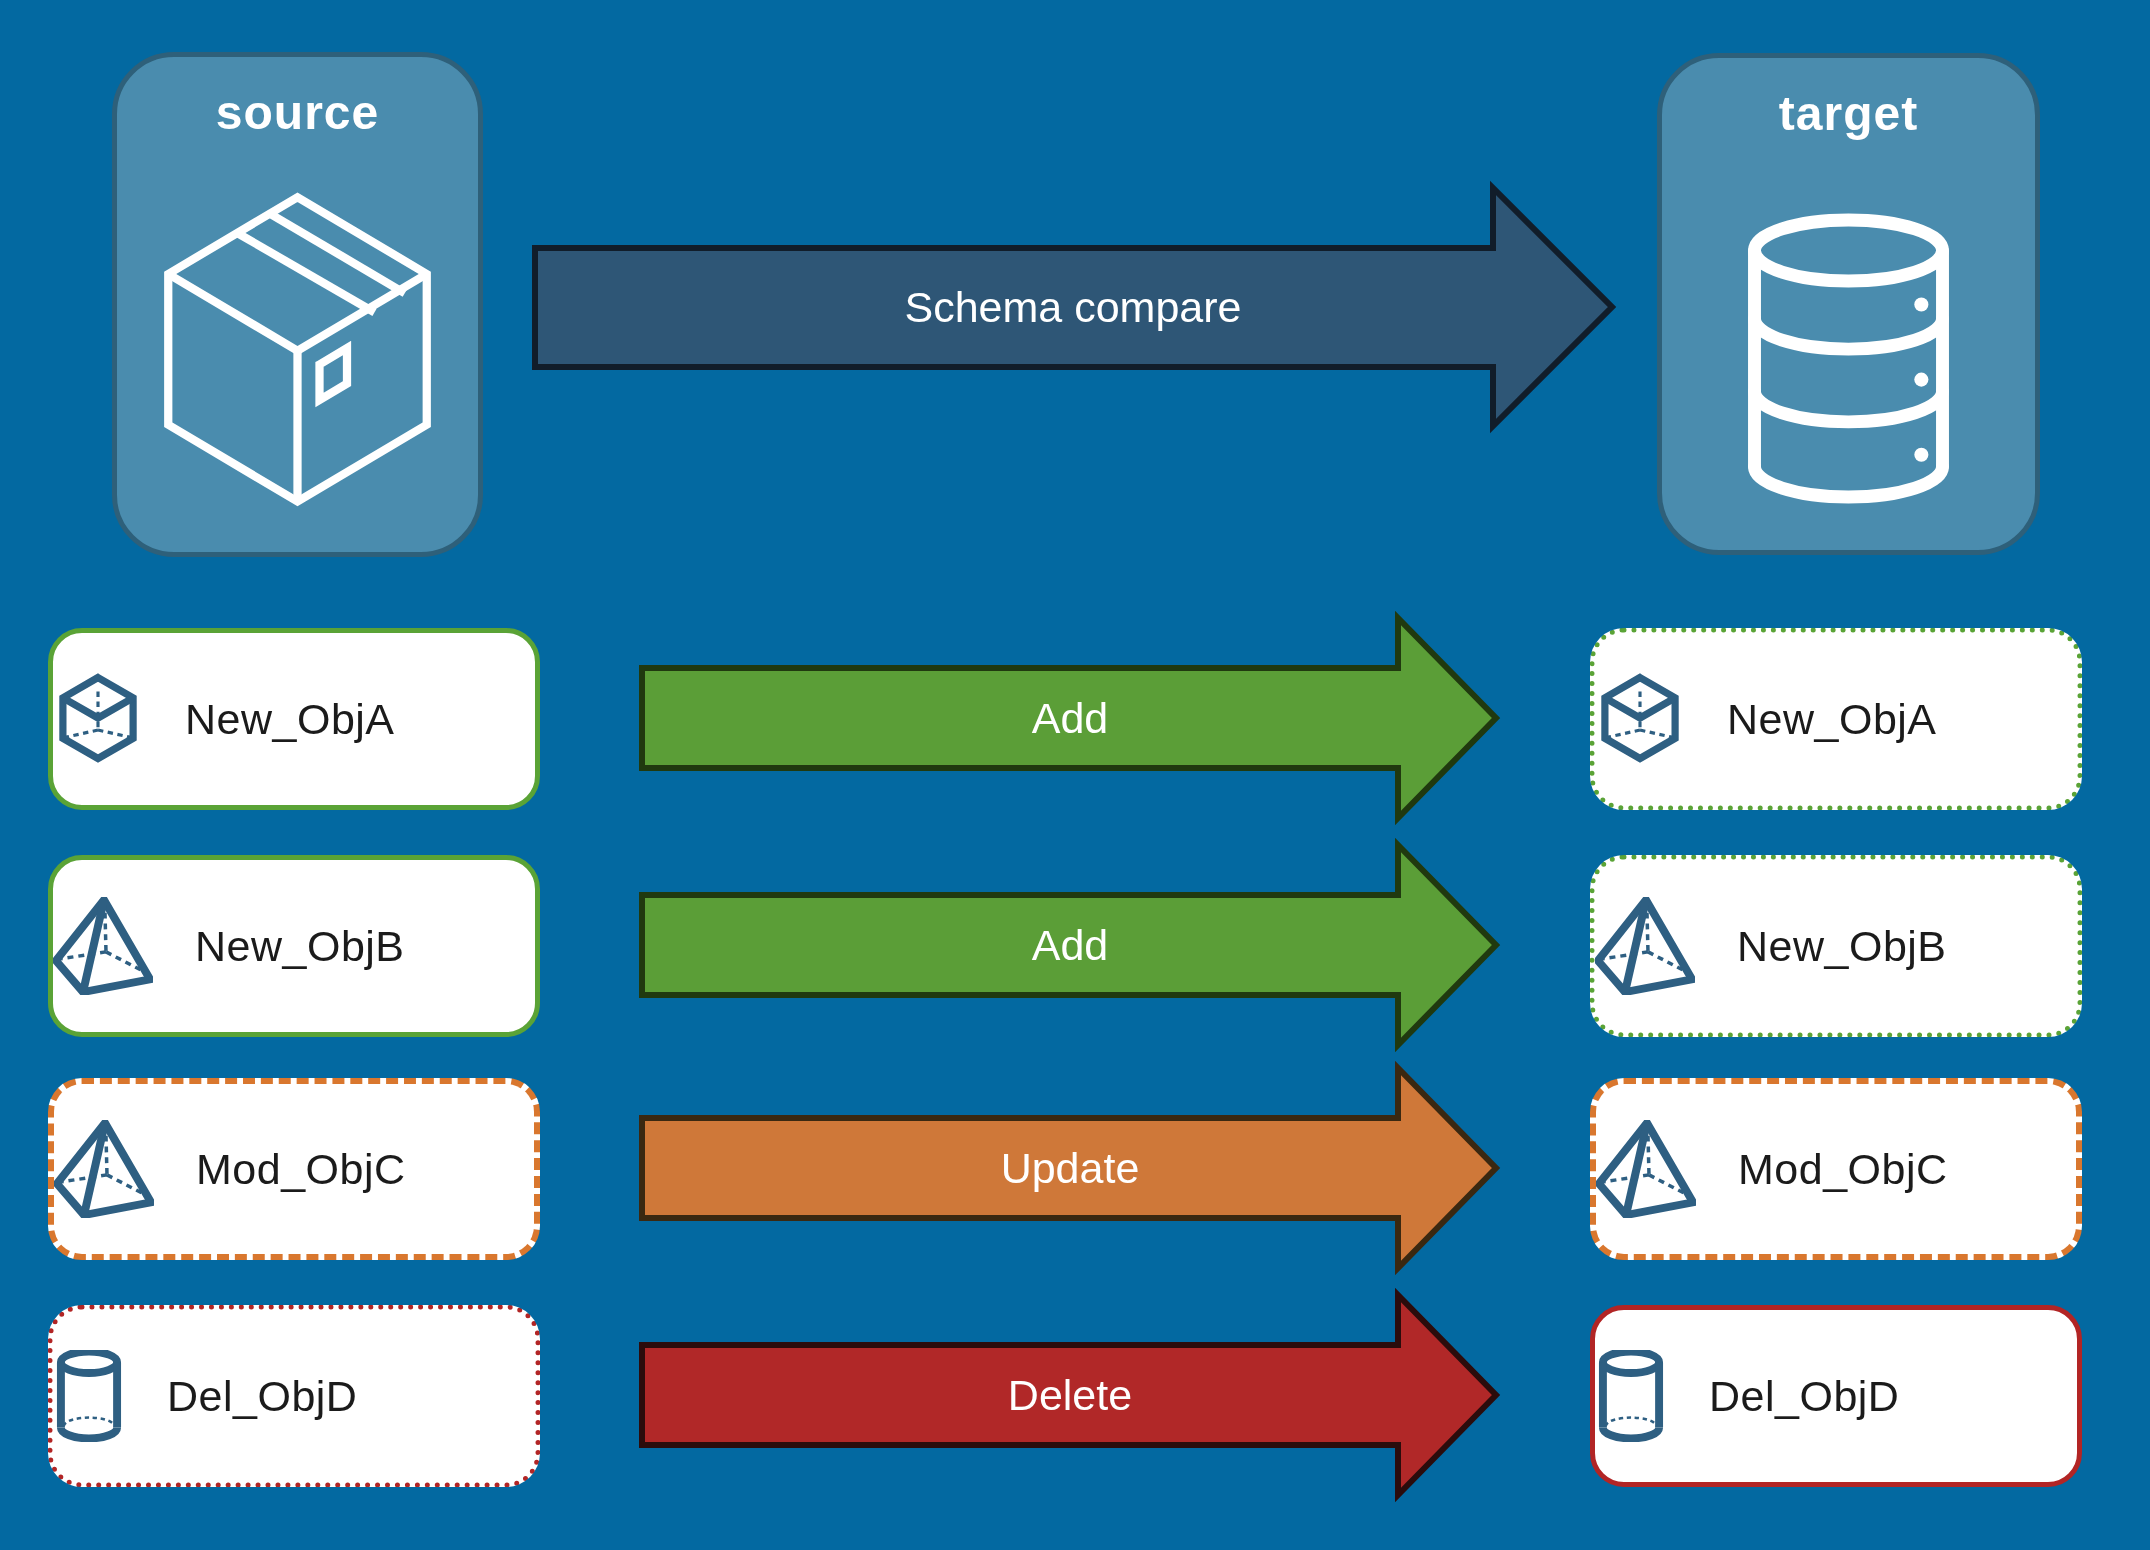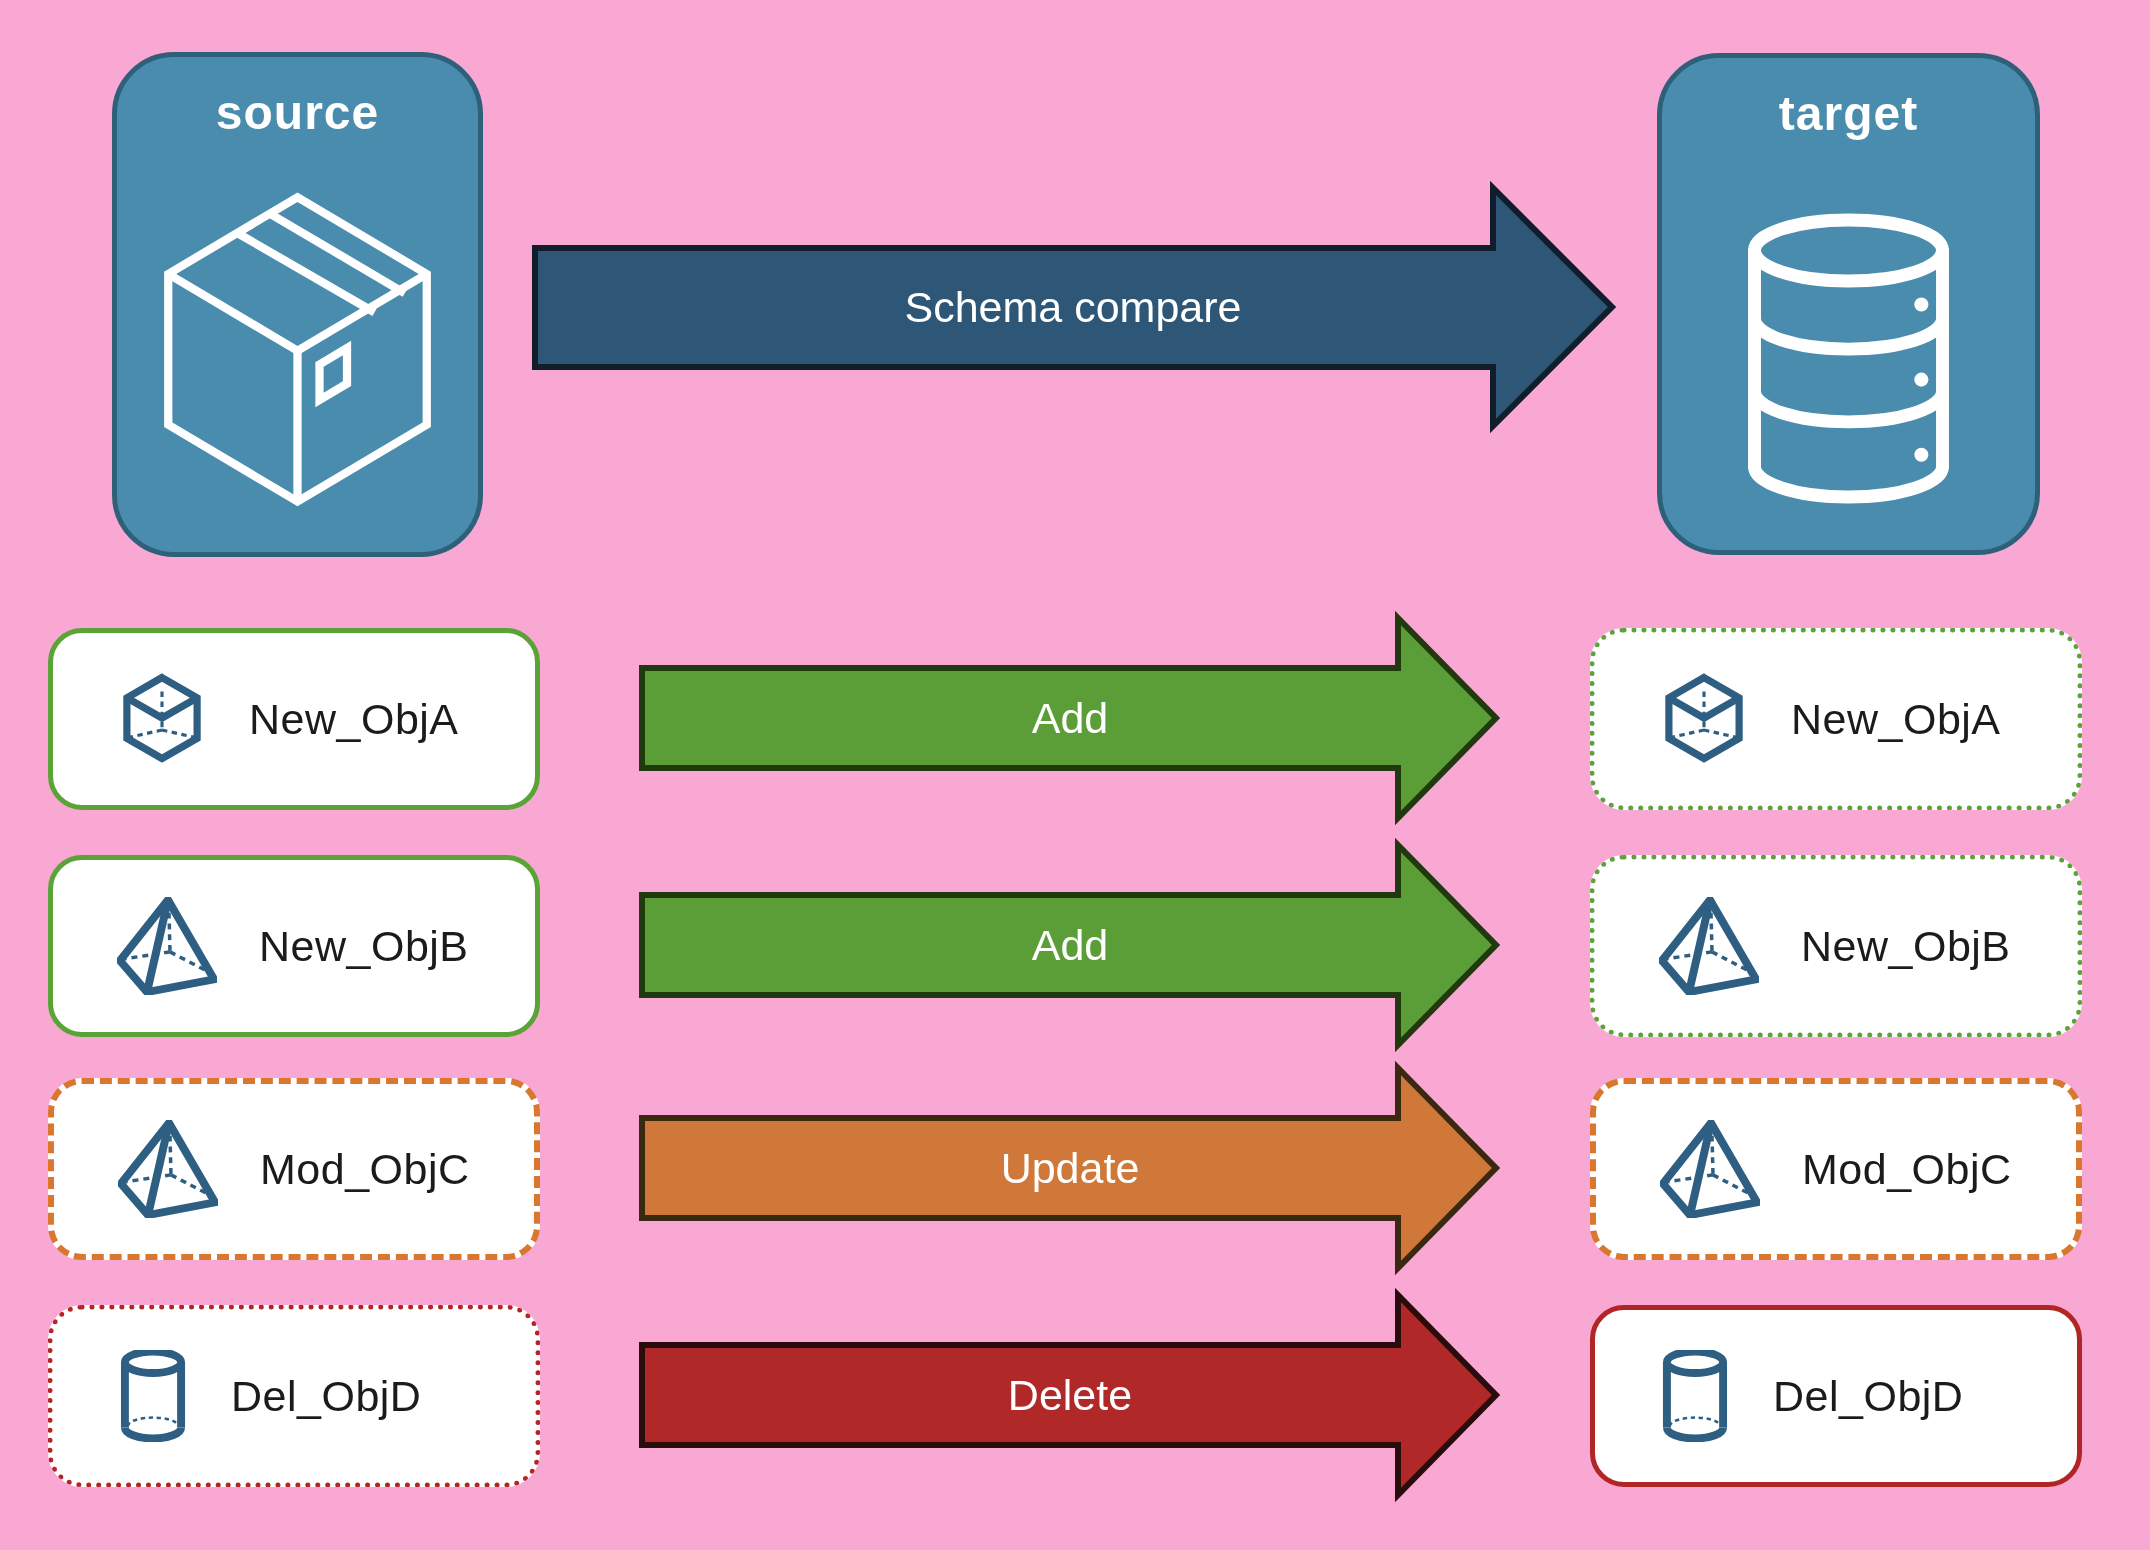--- a/index.html
+++ b/index.html
@@ -1,17 +1,17 @@
 <!DOCTYPE html>
 <html><head>
 <meta charset="utf-8">
 <style>
   html,body { margin:0; padding:0; background:#ffffff; }
   .canvas {
-    position:relative; width:2150px; height:1550px; background:#f9a8d4;
+    position:relative; width:2150px; height:1550px; background:#0369a1;
     font-family:"Liberation Sans", sans-serif; overflow:hidden;
   }
 
   
   .node {
     position:absolute; box-sizing:border-box;
     background:#4A8CAE; border:5px solid #2E607A; border-radius:62px;
     display:flex; flex-direction:column; align-items:center;
   }
   .node.source { left:112px; top:52px;  width:371px; height:505px; }
@@ -33,21 +33,21 @@
   }
   .main-arrow-shape  { fill:#2E5676; stroke:#111D2A; stroke-width:6; stroke-linejoin:miter; }
   .add-arrow-shape   { fill:#5B9E37; stroke:#20390F; stroke-width:6; stroke-linejoin:miter; }
   .update-arrow-shape{ fill:#CF7839; stroke:#3A2811; stroke-width:6; stroke-linejoin:miter; }
   .delete-arrow-shape{ fill:#B12828; stroke:#2B0C0C; stroke-width:6; stroke-linejoin:miter; }
 
   
   .obj-box {
     position:absolute; box-sizing:border-box; width:492px; height:182px;
     border-radius:34px; background:#ffffff;
-    display:flex; align-items:center; padding-left:64px; gap:42px;
+    display:flex; align-items:center; gap:42px;
   }
   .obj-box.left  { left:48px; }
   .obj-box.right { left:1590px; }
   .b-green-solid   { border:5px solid  #5AA336; }
   .b-green-dotted  { border:5px dotted #5AA336; }
   .b-orange-dashed { border:6px dashed #D9772E; }
   .b-red-dotted    { border:5px dotted #B22525; }
   .b-red-solid     { border:5px solid  #B22525; }
 
   .obj-label { font-size:43px; color:#1b1b1b; letter-spacing:0.5px; }

